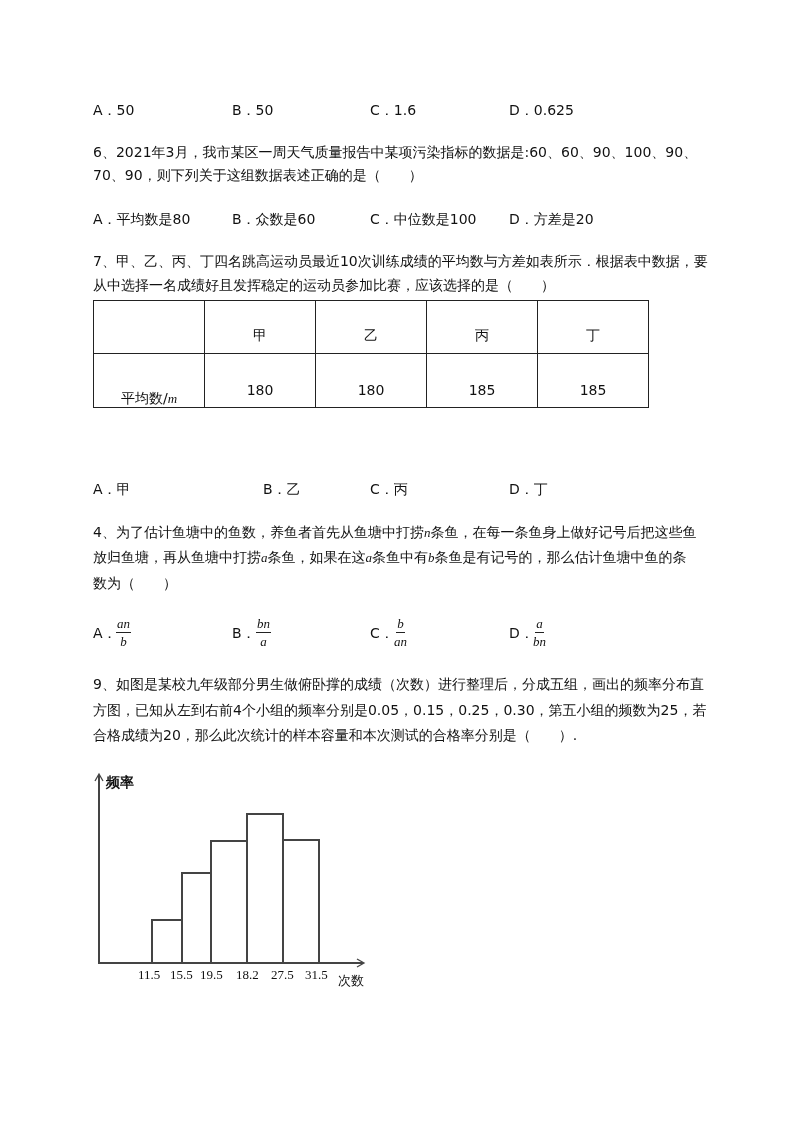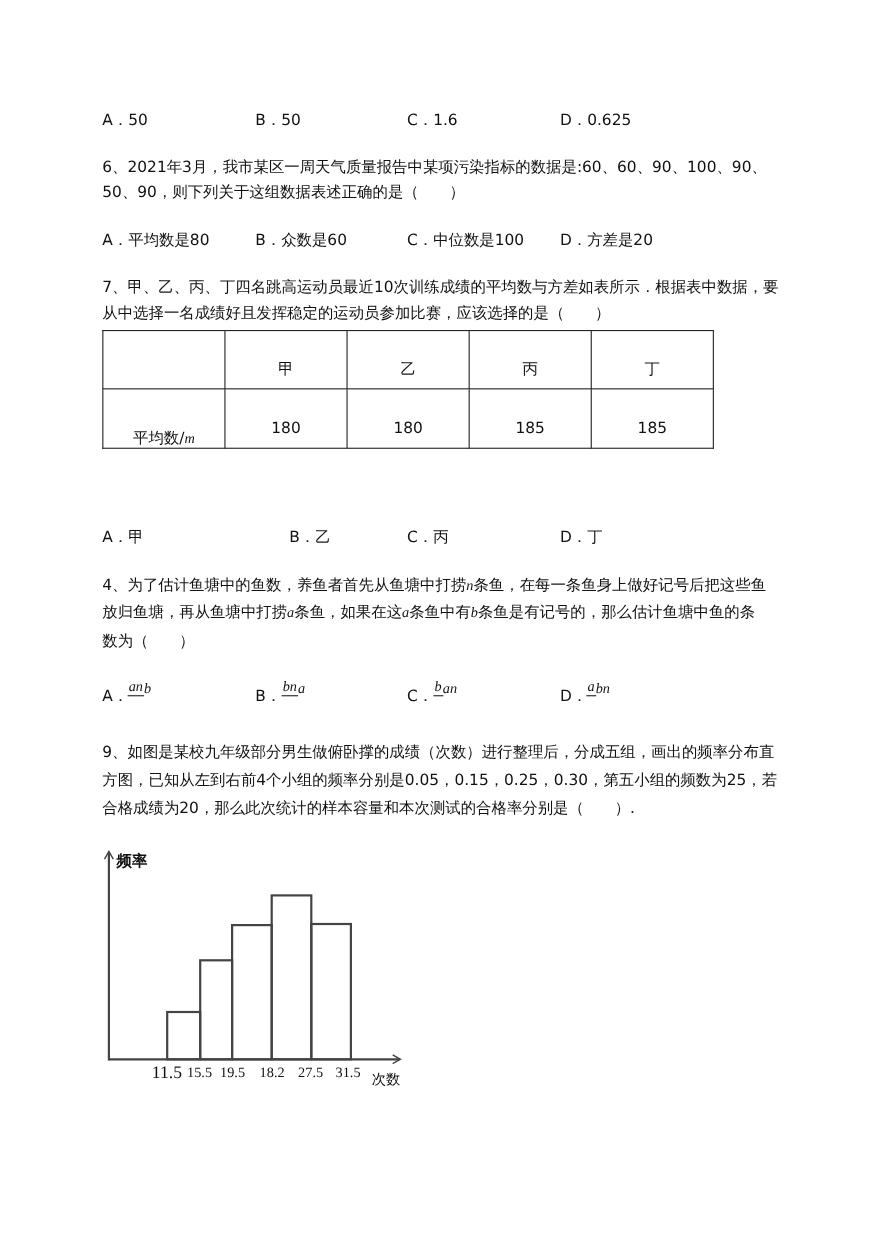--- a/index.html
+++ b/index.html
@@ -8,35 +8,35 @@
   .abs { position: absolute; white-space: nowrap; }
   .line { position: absolute; left: 93px; font-size: 14px; line-height: 18px; white-space: nowrap; }
   .opt { position: absolute; font-size: 14px; line-height: 18px; white-space: nowrap; }
   .var { font-family: "Liberation Serif", "DejaVu Serif", serif; font-style: italic; font-size: 13px; }
   table.data { position: absolute; left: 93px; top: 300px; border-collapse: collapse; font-size: 14px; }
   table.data td { border: 1.5px solid #222; width: 110px; text-align: center; padding: 0; vertical-align: middle; }
   table.data tr.r1 td { height: 52px; }
   table.data tr.r2 td { height: 53px; }
   table.data tr.r3 td { height: 51px; }
   table.data td span { position: relative; top: 9px; }
-  .frac { position: absolute; display: inline-flex; flex-direction: row; align-items: center;
+  .frac { position: absolute; display: inline-flex; flex-direction: column; align-items: center;
           font-family: "Liberation Serif", "DejaVu Serif", serif; font-style: italic; font-size: 13px; line-height: 15px; }
   .frac .num { padding: 0 1px 1px 1px; border-bottom: 1px solid #222; }
   .frac .den { padding-top: 1px; }
 </style>
 </head>
 <body>
 
 <div class="opt" style="left:93px;top:101px;">A．50</div>
 <div class="opt" style="left:232px;top:101px;">B．50</div>
 <div class="opt" style="left:370px;top:101px;">C．1.6</div>
 <div class="opt" style="left:509px;top:101px;">D．0.625</div>
 
 <div class="line" style="top:143px;">6、2021年3月，我市某区一周天气质量报告中某项污染指标的数据是:60、60、90、100、90、</div>
-<div class="line" style="top:166px;">50、90，则下列关于这组数据表述正确的是（　　）</div>
+<div class="line" style="top:166px;">70、90，则下列关于这组数据表述正确的是（　　）</div>
 <div class="opt" style="left:93px;top:210px;">A．平均数是80</div>
 <div class="opt" style="left:232px;top:210px;">B．众数是60</div>
 <div class="opt" style="left:370px;top:210px;">C．中位数是100</div>
 <div class="opt" style="left:509px;top:210px;">D．方差是20</div>
 
 <div class="line" style="top:252px;">7、甲、乙、丙、丁四名跳高运动员最近10次训练成绩的平均数与方差如表所示．根据表中数据，要</div>
 <div class="line" style="top:276px;">从中选择一名成绩好且发挥稳定的运动员参加比赛，应该选择的是（　　）</div>
 
 <table class="data">
   <tbody>
@@ -107,18 +107,18 @@
     <rect x="182" y="873" width="29" height="90"></rect>
     <rect x="211" y="841" width="36" height="122"></rect>
     <rect x="247" y="814" width="36" height="149"></rect>
     <rect x="283" y="840" width="36" height="123"></rect>
   </g>
 </svg>
 
 <div class="abs" style="left:106px;top:774px;font-size:14px;font-weight:bold;">频率</div>
 <div class="abs" style="left:338px;top:972px;font-size:13px;">次数</div>
 
-<div class="abs" style="left:138px;top:967px;font-size:16px;font-family:'Liberation Serif',serif;">11.5</div>
+<div class="abs" style="left:138px;top:967px;font-size:13px;font-family:'Liberation Serif',serif;">11.5</div>
 <div class="abs" style="left:170px;top:967px;font-size:13px;font-family:'Liberation Serif',serif;">15.5</div>
 <div class="abs" style="left:200px;top:967px;font-size:13px;font-family:'Liberation Serif',serif;">19.5</div>
 <div class="abs" style="left:236px;top:967px;font-size:13px;font-family:'Liberation Serif',serif;">18.2</div>
 <div class="abs" style="left:271px;top:967px;font-size:13px;font-family:'Liberation Serif',serif;">27.5</div>
 <div class="abs" style="left:305px;top:967px;font-size:13px;font-family:'Liberation Serif',serif;">31.5</div>
 
 </body></html>

